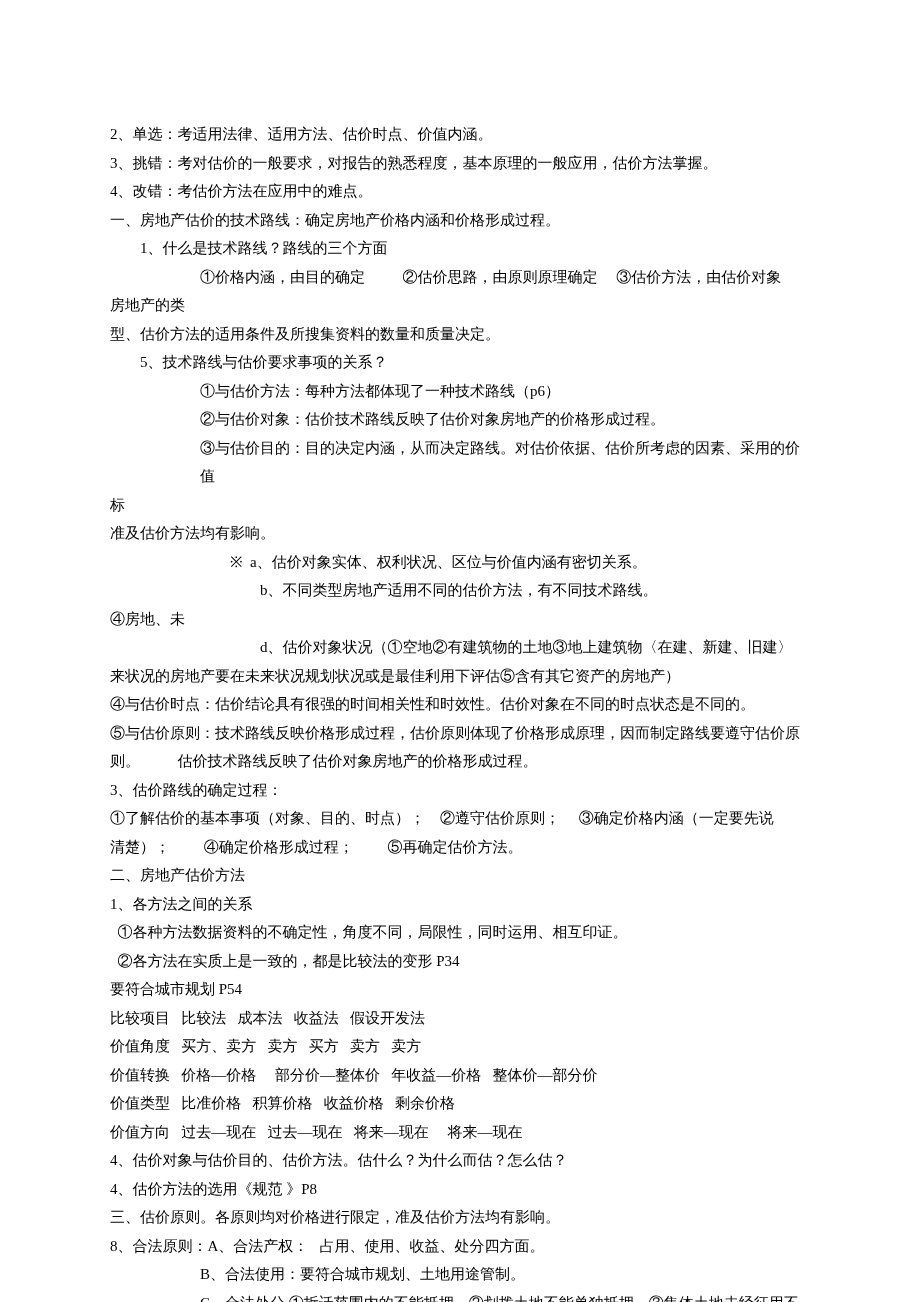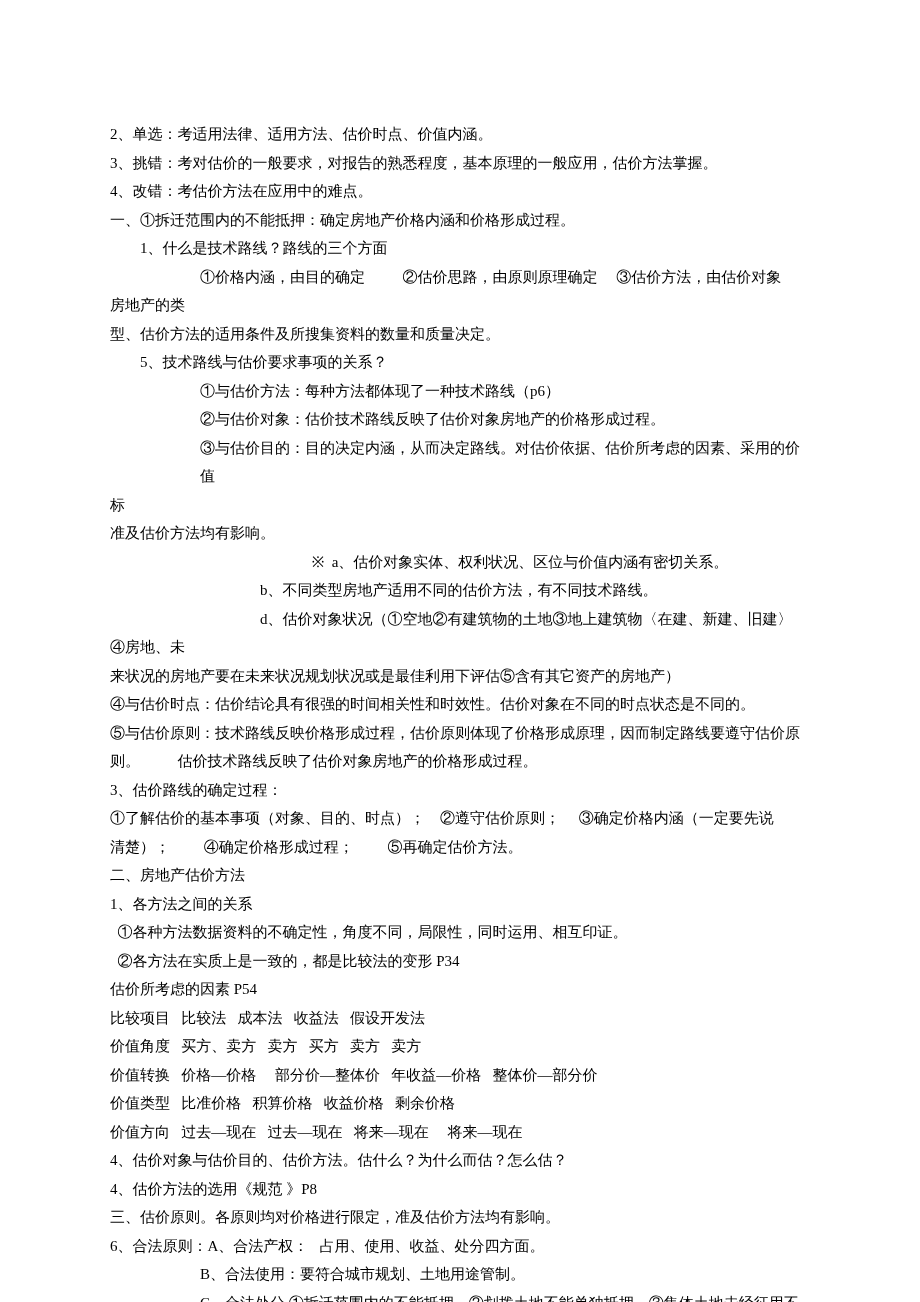--- a/index.html
+++ b/index.html
@@ -12,61 +12,61 @@
     padding: 120px 110px 60px 110px;
     width: 920px;
     box-sizing: border-box;
   }
   .line {
     display: block;
     white-space: pre-wrap;
   }
   .indent1 { padding-left: 2em; }
   .indent3 { padding-left: 6em; }
-  .indent4 { padding-left: 8em; text-align: center; }
+  .indent4 { padding-left: 8em; }
   .indent5 { padding-left: 10em; }
 </style>
 </head>
 <body>
 
 <div id="content">
     <span class="line ">2、单选：考适用法律、适用方法、估价时点、价值内涵。</span>
     <span class="line ">3、挑错：考对估价的一般要求，对报告的熟悉程度，基本原理的一般应用，估价方法掌握。</span>
     <span class="line ">4、改错：考估价方法在应用中的难点。</span>
-    <span class="line ">一、①拆迁范围内的不能抵押：确定房地产价格内涵和价格形成过程。</span>
+    <span class="line ">一、房地产估价的技术路线：确定房地产价格内涵和价格形成过程。</span>
     <span class="line indent1">1、什么是技术路线？路线的三个方面</span>
     <span class="line indent3">①价格内涵，由目的确定          ②估价思路，由原则原理确定     ③估价方法，由估价对象</span>
     <span class="line ">房地产的类</span>
     <span class="line ">型、估价方法的适用条件及所搜集资料的数量和质量决定。</span>
     <span class="line indent1">5、技术路线与估价要求事项的关系？</span>
     <span class="line indent3">①与估价方法：每种方法都体现了一种技术路线（p6）</span>
     <span class="line indent3">②与估价对象：估价技术路线反映了估价对象房地产的价格形成过程。</span>
     <span class="line indent3">③与估价目的：目的决定内涵，从而决定路线。对估价依据、估价所考虑的因素、采用的价值</span>
     <span class="line ">标</span>
     <span class="line ">准及估价方法均有影响。</span>
     <span class="line indent4">※  a、估价对象实体、权利状况、区位与价值内涵有密切关系。</span>
     <span class="line indent5">b、不同类型房地产适用不同的估价方法，有不同技术路线。</span>
+    <span class="line ">④房地、未</span>
     <span class="line indent5">d、估价对象状况（①空地②有建筑物的土地③地上建筑物〈在建、新建、旧建〉</span>
-    <span class="line ">④房地、未</span>
     <span class="line ">来状况的房地产要在未来状况规划状况或是最佳利用下评估⑤含有其它资产的房地产）</span>
     <span class="line ">④与估价时点：估价结论具有很强的时间相关性和时效性。估价对象在不同的时点状态是不同的。</span>
     <span class="line ">⑤与估价原则：技术路线反映价格形成过程，估价原则体现了价格形成原理，因而制定路线要遵守估价原</span>
     <span class="line ">则。          估价技术路线反映了估价对象房地产的价格形成过程。</span>
     <span class="line ">3、估价路线的确定过程：</span>
     <span class="line ">①了解估价的基本事项（对象、目的、时点）；    ②遵守估价原则；     ③确定价格内涵（一定要先说</span>
     <span class="line ">清楚）；         ④确定价格形成过程；         ⑤再确定估价方法。</span>
     <span class="line ">二、房地产估价方法</span>
     <span class="line ">1、各方法之间的关系</span>
     <span class="line ">  ①各种方法数据资料的不确定性，角度不同，局限性，同时运用、相互印证。</span>
     <span class="line ">  ②各方法在实质上是一致的，都是比较法的变形 P34</span>
-    <span class="line ">估价所考虑的因素 P54</span>
+    <span class="line ">要符合城市规划 P54</span>
     <span class="line ">比较项目   比较法   成本法   收益法   假设开发法</span>
     <span class="line ">价值角度   买方、卖方   卖方   买方   卖方   卖方</span>
     <span class="line ">价值转换   价格—价格     部分价—整体价   年收益—价格   整体价—部分价</span>
     <span class="line ">价值类型   比准价格   积算价格   收益价格   剩余价格</span>
     <span class="line ">价值方向   过去—现在   过去—现在   将来—现在     将来—现在</span>
     <span class="line ">4、估价对象与估价目的、估价方法。估什么？为什么而估？怎么估？</span>
     <span class="line ">4、估价方法的选用《规范 》P8</span>
     <span class="line ">三、估价原则。各原则均对价格进行限定，准及估价方法均有影响。</span>
-    <span class="line ">6、合法原则：A、合法产权：   占用、使用、收益、处分四方面。</span>
+    <span class="line ">8、合法原则：A、合法产权：   占用、使用、收益、处分四方面。</span>
     <span class="line indent3">B、合法使用：要符合城市规划、土地用途管制。</span>
     <span class="line indent3">C、合法处分 ①拆迁范围内的不能抵押。②划拨土地不能单独抵押。③集体土地未经征用不得出让。</span>
   </div>
 
 </body></html>

